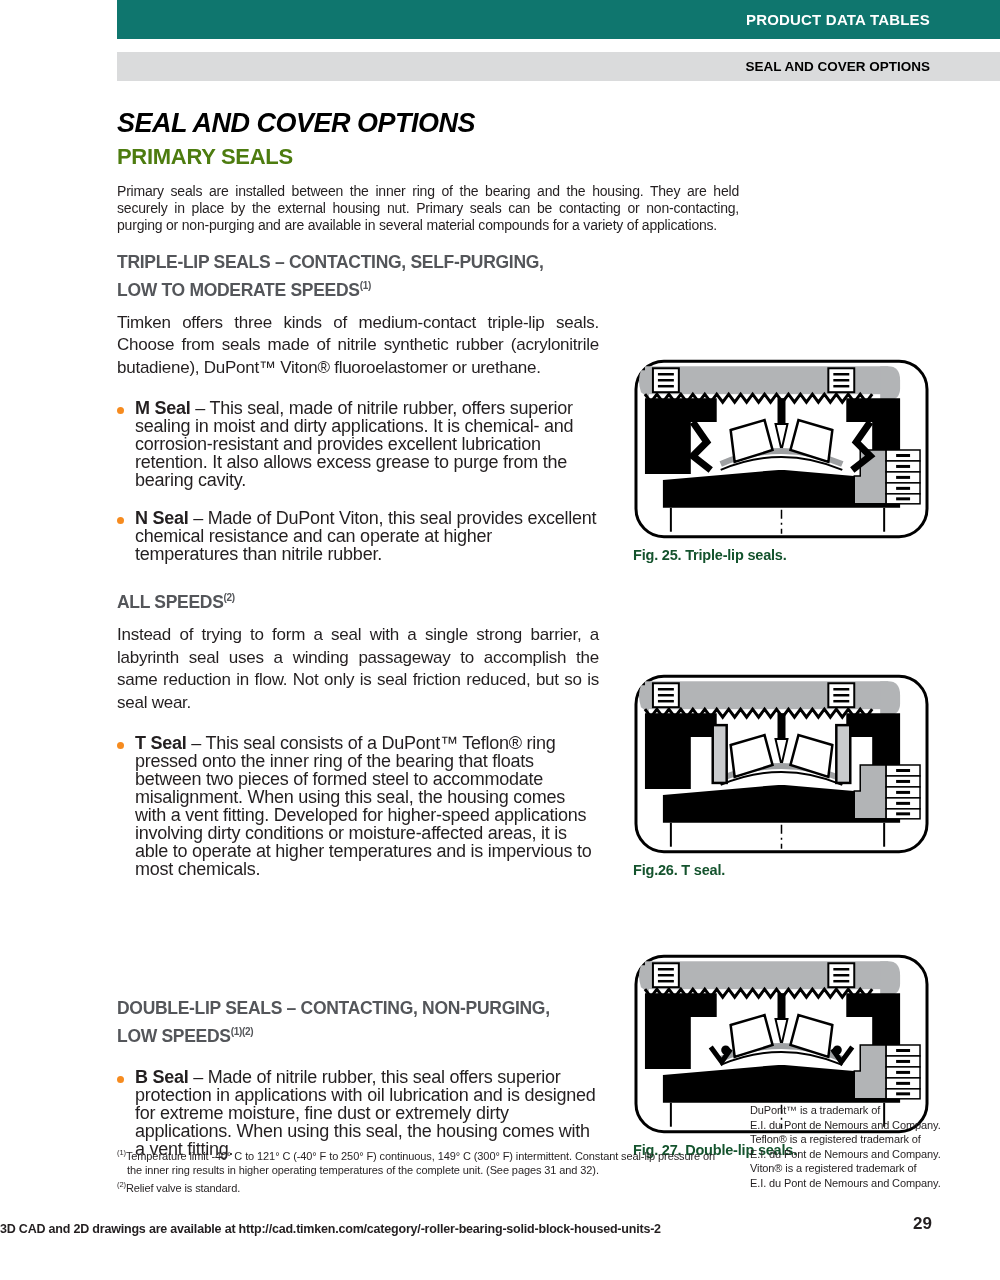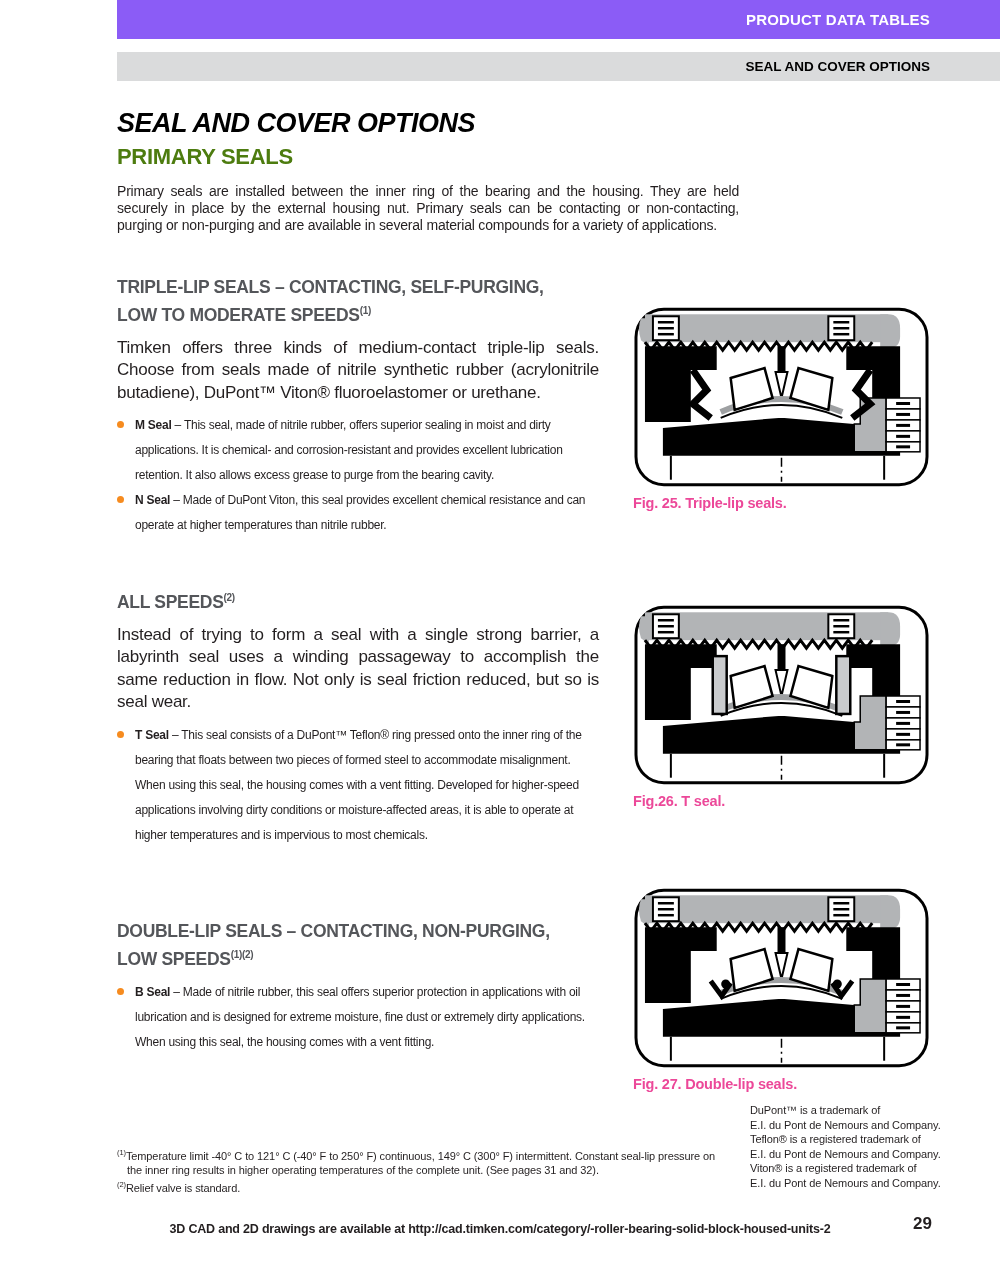--- a/index.html
+++ b/index.html
@@ -2,21 +2,21 @@
 <html><head>
 <meta charset="utf-8">
 <style>
   html,body { margin:0; padding:0; background:#ffffff; }
   .page {
     position:relative; width:1000px; height:1280px; background:#ffffff;
     font-family:"Liberation Sans", sans-serif; color:#231F20; overflow:hidden;
   }
   
   .header-black {
-    position:absolute; left:117px; right:0; top:0; height:39px; background:#8b5cf6;
+    position:absolute; left:117px; right:0; top:0; height:39px; background:#0f766e;
     display:flex; align-items:center; justify-content:flex-end;
     padding-right:70px; box-sizing:border-box;
   }
   .header-black .hb-label { color:#ffffff; font-weight:bold; font-size:15px; letter-spacing:0.2px; }
   .header-gray {
     position:absolute; left:117px; right:0; top:52px; height:29px; background:#DADBDC;
     display:flex; align-items:center; justify-content:flex-end;
     padding-right:70px; box-sizing:border-box;
   }
   .header-gray .hg-label { color:#000000; font-weight:bold; font-size:13.5px; }
@@ -26,63 +26,63 @@
   .page-title {
     margin:0; font-style:italic; font-weight:bold; font-size:27px;
     letter-spacing:-0.5px; color:#000000;
   }
   .page-subtitle { margin:5px 0 0; font-weight:bold; font-size:22px; color:#4d7c0f; letter-spacing:-0.3px; }
   .intro {
     width:622px; margin:13px 0 0; font-size:14px; line-height:17px;
     text-align:justify; letter-spacing:-0.2px;
   }
 
-  .section-row { display:flex; align-items:center; }
+  .section-row { display:flex; align-items:flex-end; }
   .row-1 { margin-top:17px; min-height:312px; }
   .row-2 { min-height:276px; }
   .row-3 { min-height:280px; }
   .col-text { width:482px; }
   .col-fig { width:297px; margin-left:34px; margin-top:3px; }
 
   .section-heading {
     margin:0; color:#54565A; font-weight:bold; font-size:17.5px;
     line-height:23px; letter-spacing:-0.3px;
   }
   .section-heading sup { font-size:10px; }
   .section-body {
     margin:10px 0 0; font-size:17px; line-height:22.5px;
     text-align:justify; letter-spacing:-0.25px;
   }
   .bullets { margin:9px 0 0; }
   .bullet {
-    position:relative; padding-left:18px; margin-top:0;
-    font-size:12px; line-height:25px; letter-spacing:-0.25px;
+    position:relative; padding-left:18px; margin-top:20px;
+    font-size:18px; line-height:18px; letter-spacing:-0.25px;
   }
   .bullet .dot {
     position:absolute; left:0; top:8px; width:7px; height:7px;
     border-radius:50%; background:#F68B1F;
   }
   .bullet b { font-weight:bold; }
 
   .fig-box { display:block; }
-  .fig-caption { margin:7px 0 0; font-weight:bold; font-size:14.5px; color:#ec4899; letter-spacing:-0.2px; }
+  .fig-caption { margin:7px 0 0; font-weight:bold; font-size:14.5px; color:#14532d; letter-spacing:-0.2px; }
 
   
   .footnotes {
     position:absolute; left:117px; top:1146px; width:600px;
     font-size:11px; line-height:14.5px; letter-spacing:-0.1px;
   }
   .fn { margin:0; padding-left:10px; text-indent:-10px; }
   .fn sup { font-size:7.5px; }
   .trademarks {
     position:absolute; left:750px; top:1103px; width:235px;
     font-size:11px; line-height:14.5px; white-space:pre-line; letter-spacing:-0.1px;
   }
   .footer-text {
-    position:absolute; left:0; right:0; top:1222px; text-align:center;
+    position:absolute; left:0; right:0; top:1222px; 
     font-weight:bold; font-size:12.5px; letter-spacing:-0.2px;
   }
   .page-number { position:absolute; right:68px; top:1214px; font-weight:bold; font-size:17px; }
 
   .svg-defs { position:absolute; width:0; height:0; }
 </style>
 </head>
 <body>
 
 <svg class="svg-defs" aria-hidden="true">

